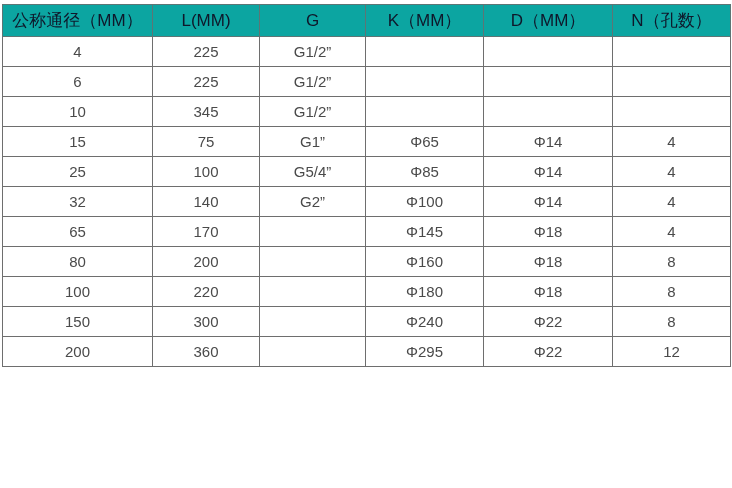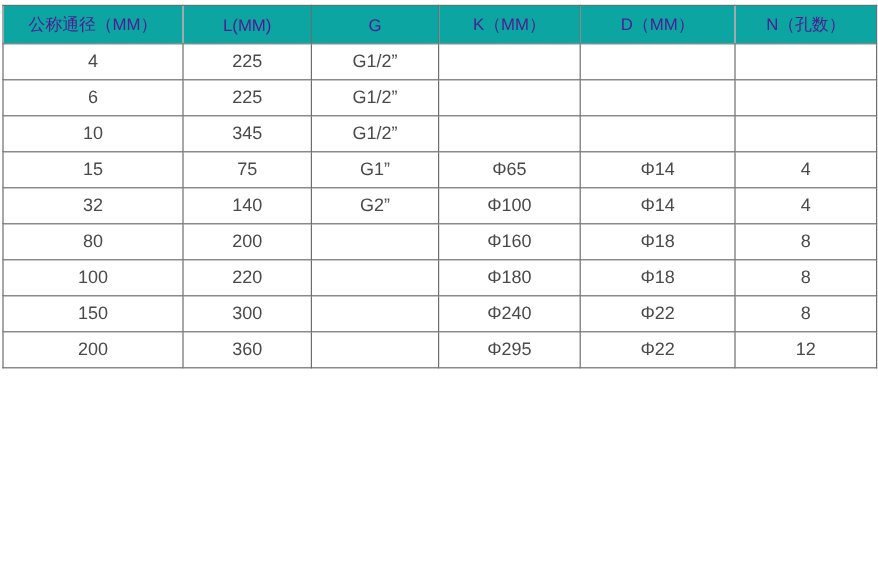--- a/index.html
+++ b/index.html
@@ -25,22 +25,22 @@
   table.spec-table td {
     border: 1px solid #6e6e6e;
     text-align: center;
     vertical-align: middle;
     padding: 0;
     white-space: nowrap;
     overflow: hidden;
   }
   table.spec-table th {
     background: #0ca5a1;
-    color: #4c1d95;
-    font-size: 14px;
+    color: #0f172a;
+    font-size: 17px;
     font-weight: 400;
     height: 31px;
     border-color: #5d7575;
   }
   table.spec-table td {
     height: 29px;
     color: #4a4a4a;
     font-size: 15px;
     background: #ffffff;
   }
@@ -101,25 +101,41 @@
       </tr>
       <tr>
         <td>15</td>
         <td>75</td>
         <td>G1”</td>
         <td>Φ65</td>
         <td>Φ14</td>
         <td>4</td>
       </tr>
       <tr>
+        <td>25</td>
+        <td>100</td>
+        <td>G5/4”</td>
+        <td>Φ85</td>
+        <td>Φ14</td>
+        <td>4</td>
+      </tr>
+      <tr>
         <td>32</td>
         <td>140</td>
         <td>G2”</td>
         <td>Φ100</td>
         <td>Φ14</td>
+        <td>4</td>
+      </tr>
+      <tr>
+        <td>65</td>
+        <td>170</td>
+        <td></td>
+        <td>Φ145</td>
+        <td>Φ18</td>
         <td>4</td>
       </tr>
       <tr>
         <td>80</td>
         <td>200</td>
         <td></td>
         <td>Φ160</td>
         <td>Φ18</td>
         <td>8</td>
       </tr>

